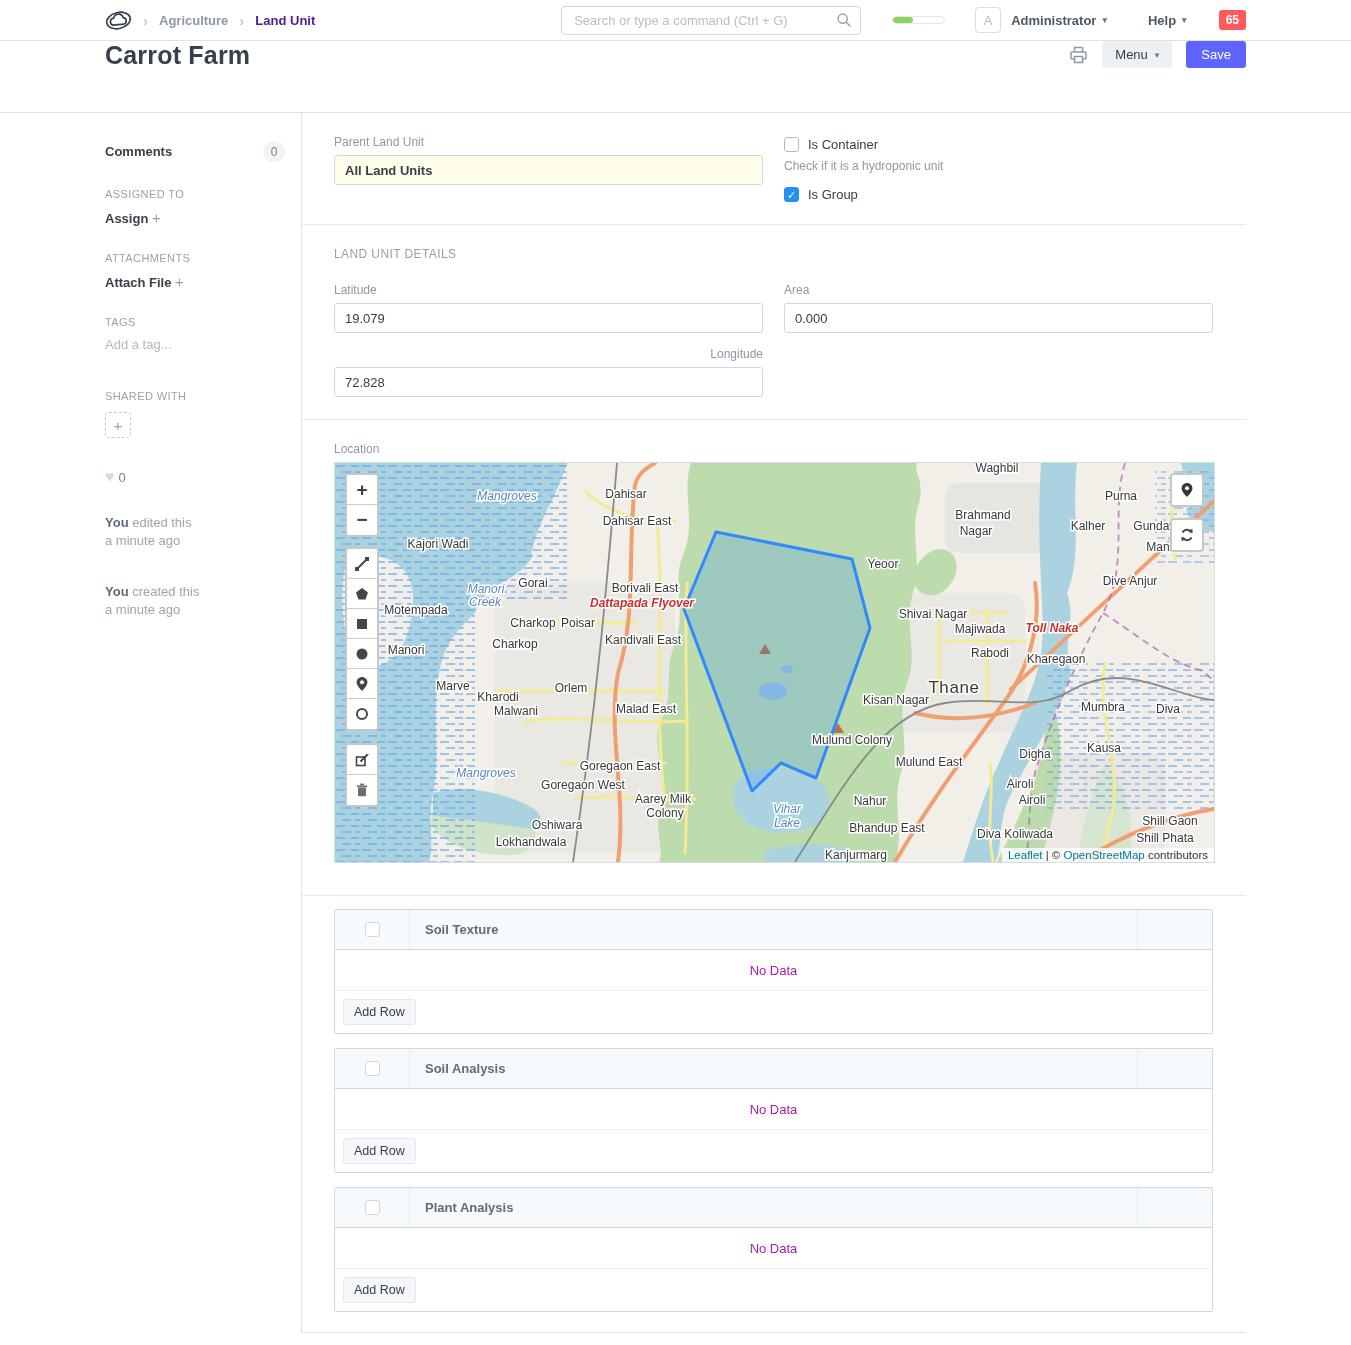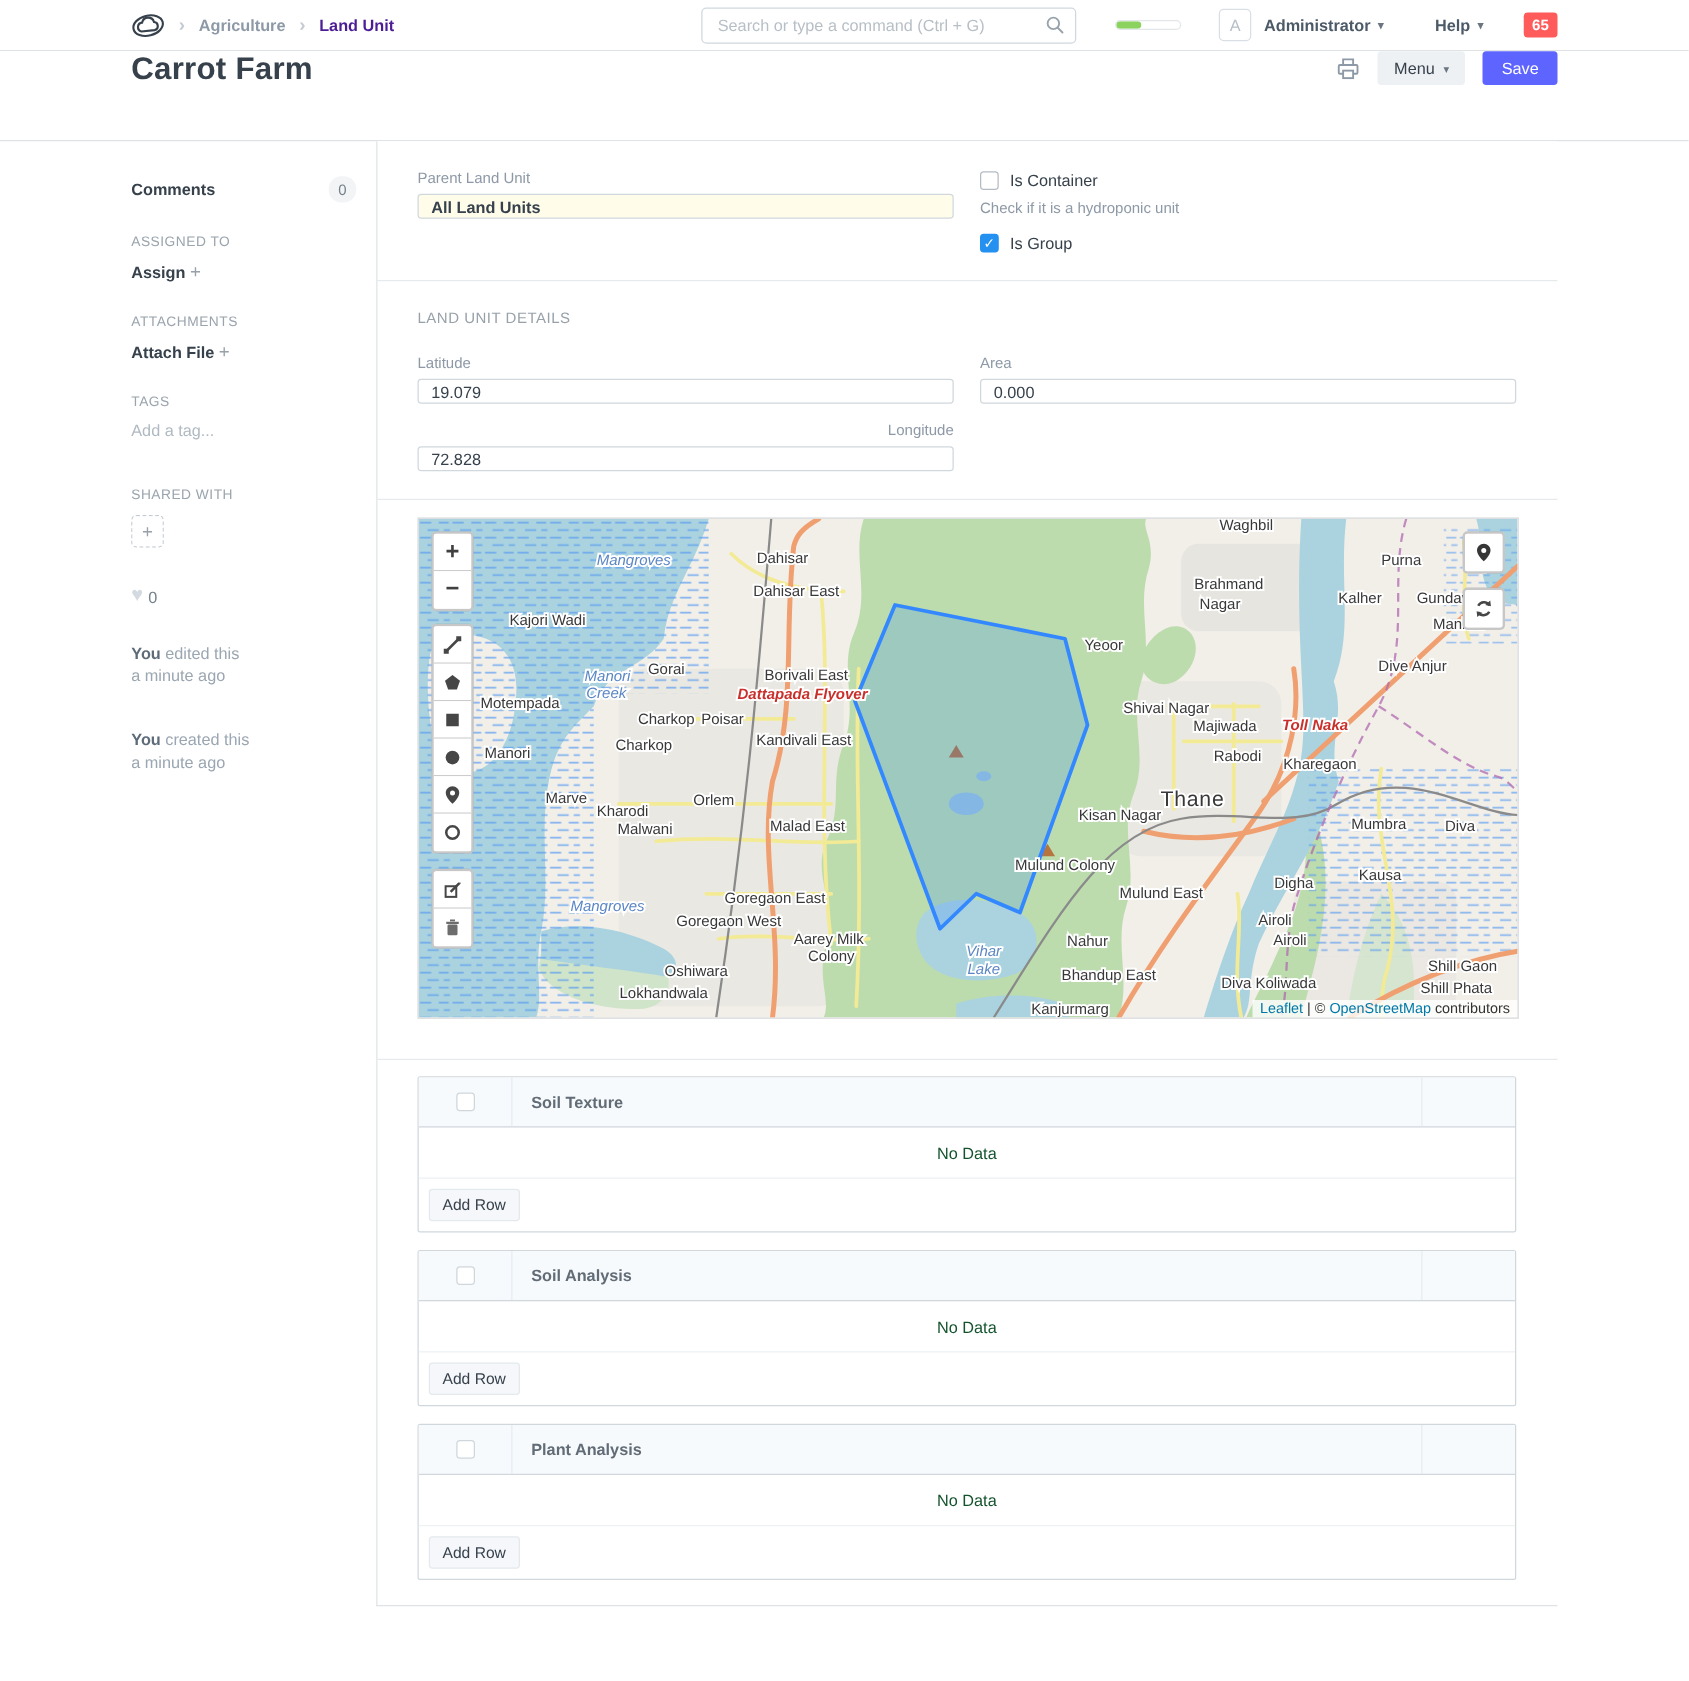--- a/index.html
+++ b/index.html
@@ -52,21 +52,21 @@
   .like-count { font-size:13px; color:#74808b; }
   .activity { margin-top:28px; font-size:13px; color:#9aa6b1; line-height:18px; }
   .activity b { color:#5e6c7a; }
 
   
   .fsec { padding:14px 33px 22px 32px; }
   .fsec + .fsec { border-top:1px solid #e6eaed; }
   .frow { display:flex; gap:21px; }
   .fcol { flex:1; min-width:0; }
   .flabel { font-size:12px; color:#8d99a6; margin-bottom:6px; margin-top:8px; }
-  .finput { width:100%; height:20px; border:1px solid #d1d8dd; border-radius:3px; padding:0 10px; font-size:13px; color:#36414c; font-family:inherit; background:#fff; outline:none; }
+  .finput { width:100%; height:30px; border:1px solid #d1d8dd; border-radius:3px; padding:0 10px; font-size:13px; color:#36414c; font-family:inherit; background:#fff; outline:none; }
   .finput.bold-val { font-weight:bold; background:#fffcea; }
   .sec-caps { font-size:12px; color:#98a1a9; letter-spacing:.4px; margin:8px 0 14px; }
   .cb-row { display:flex; align-items:center; gap:9px; margin-top:12px; cursor:pointer; }
   .cb { width:15px; height:15px; border:1px solid #b4bcc3; border-radius:3px; background:#fff; flex:none; }
   .cb.checked { background:#2490ef; border-color:#2490ef; color:#fff; font-size:11px; line-height:14px; text-align:center; }
   .cb-label { font-size:13px; color:#36414c; }
   .cb-help { font-size:12px; color:#8d99a6; margin:7px 0 14px 0; }
 
   
   .map-wrap { position:relative; width:881px; height:401px; border:1px solid #d7dce0; background:#f2efe9; overflow:hidden; }
@@ -87,21 +87,21 @@
   .attribution .lnk { color:#0078a8; cursor:pointer; }
 
   
   .grid-sec { padding:13px 33px 20px 32px; border-top:1px solid #e6eaed; }
   .grid-box { border:1px solid #d1d8dd; border-radius:2px; margin-bottom:14px; background:#fff; }
   .grid-head { display:flex; background:#f7fafc; border-bottom:1px solid #d1d8dd; height:40px; }
   .gh-check { width:75px; border-right:1px solid #e6ebef; display:flex; align-items:center; justify-content:center; }
   .gh-check .cb { border-color:#cfd6dc; }
   .gh-title { flex:1; display:flex; align-items:center; padding:0 15px; font-size:13px; font-weight:bold; color:#626c76; border-right:1px solid #e6ebef; }
   .gh-end { width:74px; }
-  .grid-empty { height:41px; display:flex; align-items:center; justify-content:center; font-size:13px; color:#14532d; border-bottom:1px solid #edf1f4; }
+  .grid-empty { height:41px; display:flex; align-items:center; justify-content:center; font-size:13px; color:#a21caf; border-bottom:1px solid #edf1f4; }
   .grid-foot { padding:8px; }
   .add-row-btn { background:#f5f7fa; border:1px solid #e4e9ed; border-radius:3px; color:#36414c; font-size:12.5px; padding:5px 10px; cursor:pointer; font-family:inherit; }
 </style>
 </head>
 <body>
 
 <div class="navbar">
   <div class="crumbs">
     <span class="icon-btn">
       <svg width="27" height="24" viewBox="0 0 27 24" fill="none">
@@ -226,20 +226,21 @@
           <input class="finput" value="72.828" style="">
         </div>
         <div class="fcol">
           <div class="flabel">Area</div>
           <input class="finput" value="0.000" style="">
         </div>
       </div>
     </div>
 
     <div class="fsec" style="padding-bottom:32px;">
+      <div class="flabel">Location</div>
 
       <div class="map-wrap">
         <svg class="base" id="map-canvas" width="879" height="399" viewBox="0 0 879 399">
           <defs>
             <pattern id="marsh" width="26" height="12" patternUnits="userSpaceOnUse">
               <path d="M1 3 h9 M16 3 h8 M7 9 h9 M20 9 h5" stroke="#5f9ff0" stroke-width="1.4" fill="none"></path>
             </pattern>
           </defs>
 
           <rect x="0" y="0" width="879" height="399" fill="#f2efe9"></rect>

